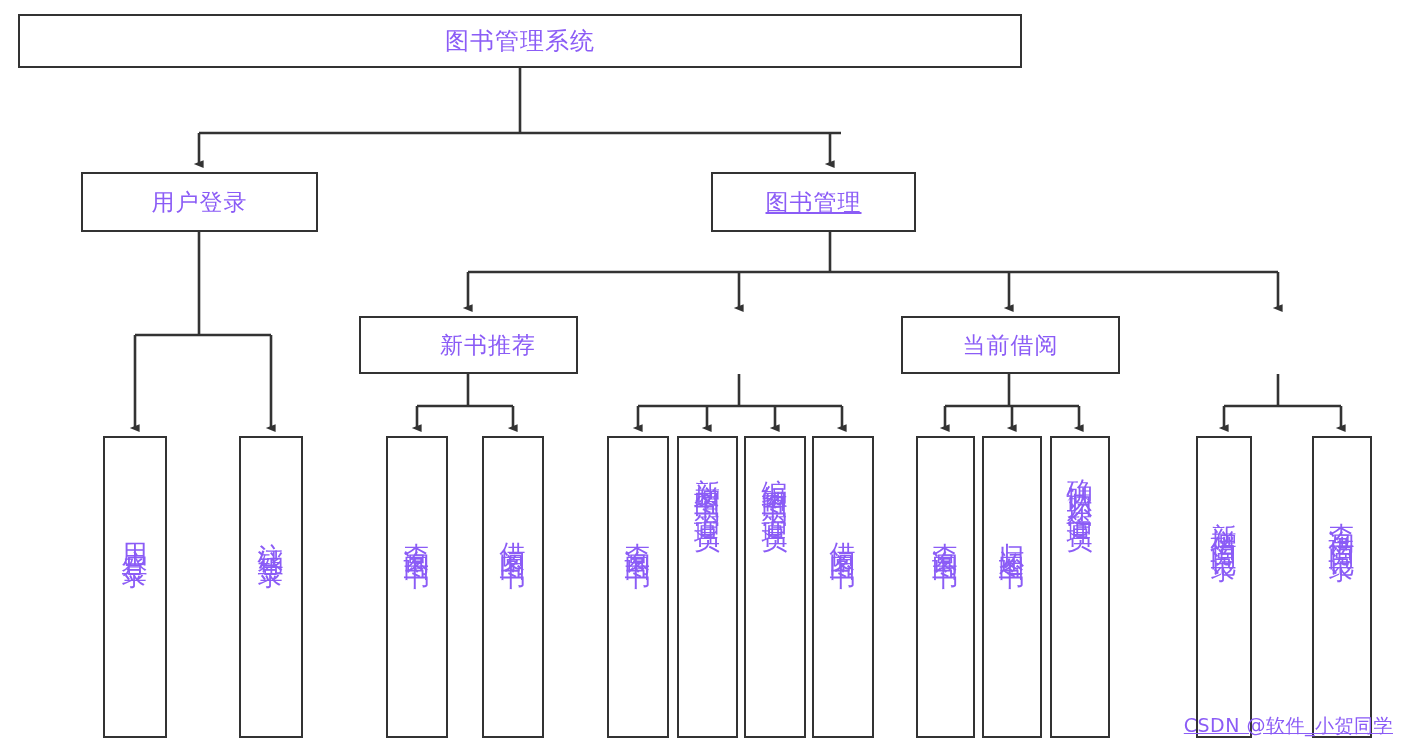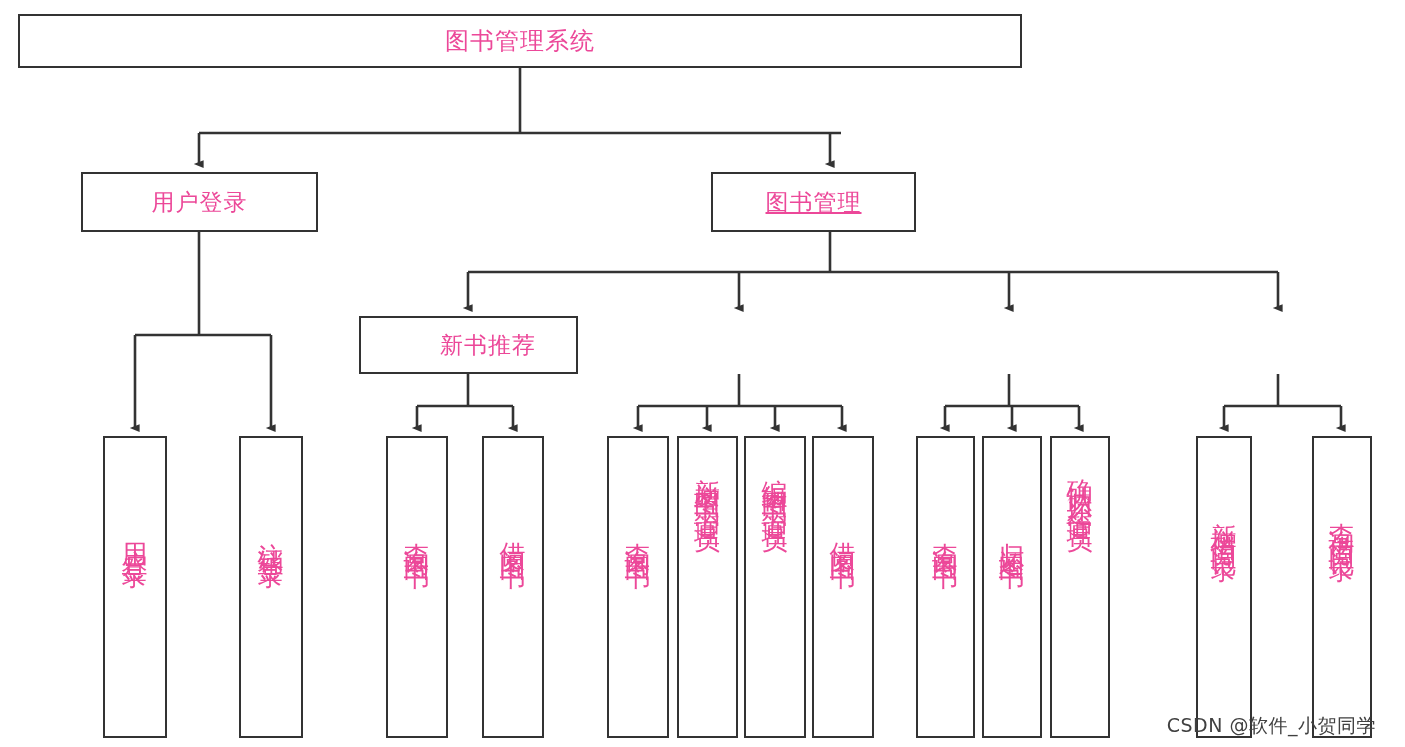--- a/index.html
+++ b/index.html
@@ -26,21 +26,21 @@
     height: 747px;
   }
   .node {
     position: absolute;
     box-sizing: border-box;
     border: 2.5px solid #333333;
     background: #ffffff;
     display: flex;
     align-items: center;
     justify-content: center;
-    color: #ec4899;
+    color: #8b5cf6;
   }
   .node-label {
     display: block;
     text-align: center;
     line-height: 1.0;
     white-space: nowrap;
   }
   .node.horiz .node-label {
     font-size: 23px;
     letter-spacing: 1px;
@@ -68,27 +68,28 @@
     margin-top: 78px;
   }
   .node.vert.midshort .node-label {
     margin-top: 58px;
   }
   .node.vert.tall .node-label {
     margin-top: 14px;
   }
   #watermark {
     position: absolute;
-    right: 29px;
+    right: 12px;
     bottom: 8px;
     font-size: 19px;
-    color: #404040;
+    color: #8b5cf6;
     letter-spacing: 0.5px;
     white-space: nowrap;
     pointer-events: none;
+    text-decoration: underline;
   }
 </style>
 </head>
 <body>
 
 <div id="diagram-root">
 
   <svg id="diagram-svg" viewBox="0 0 1405 747">
     <defs>
       <marker id="arrowhead" markerWidth="11" markerHeight="11" refX="4.2" refY="5.2" orient="auto" markerUnits="userSpaceOnUse">
@@ -146,20 +147,23 @@
   <div class="node horiz" style="left:81px; top:172px; width:237px; height:60px;">
     <span class="node-label">用户登录</span>
   </div>
   <div class="node horiz" style="left:711px; top:172px; width:205px; height:60px;text-decoration:underline;">
     <span class="node-label">图书管理</span>
   </div>
 
   <div class="node horiz" style="left:359px; top:316px; width:219px; height:58px;padding-left:39px;">
     <span class="node-label">新书推荐</span>
   </div>
+  <div class="node horiz" style="left:901px; top:316px; width:219px; height:58px;">
+    <span class="node-label">当前借阅</span>
+  </div>
 
   <div class="node vert mid" style="left:103px; top:436px; width:64px; height:302px;">
     <span class="node-label">用户登录</span>
   </div>
   <div class="node vert mid" style="left:239px; top:436px; width:64px; height:302px;">
     <span class="node-label">注销登录</span>
   </div>
 
   <div class="node vert mid" style="left:386px; top:436px; width:62px; height:302px;">
     <span class="node-label">查询图书</span>

